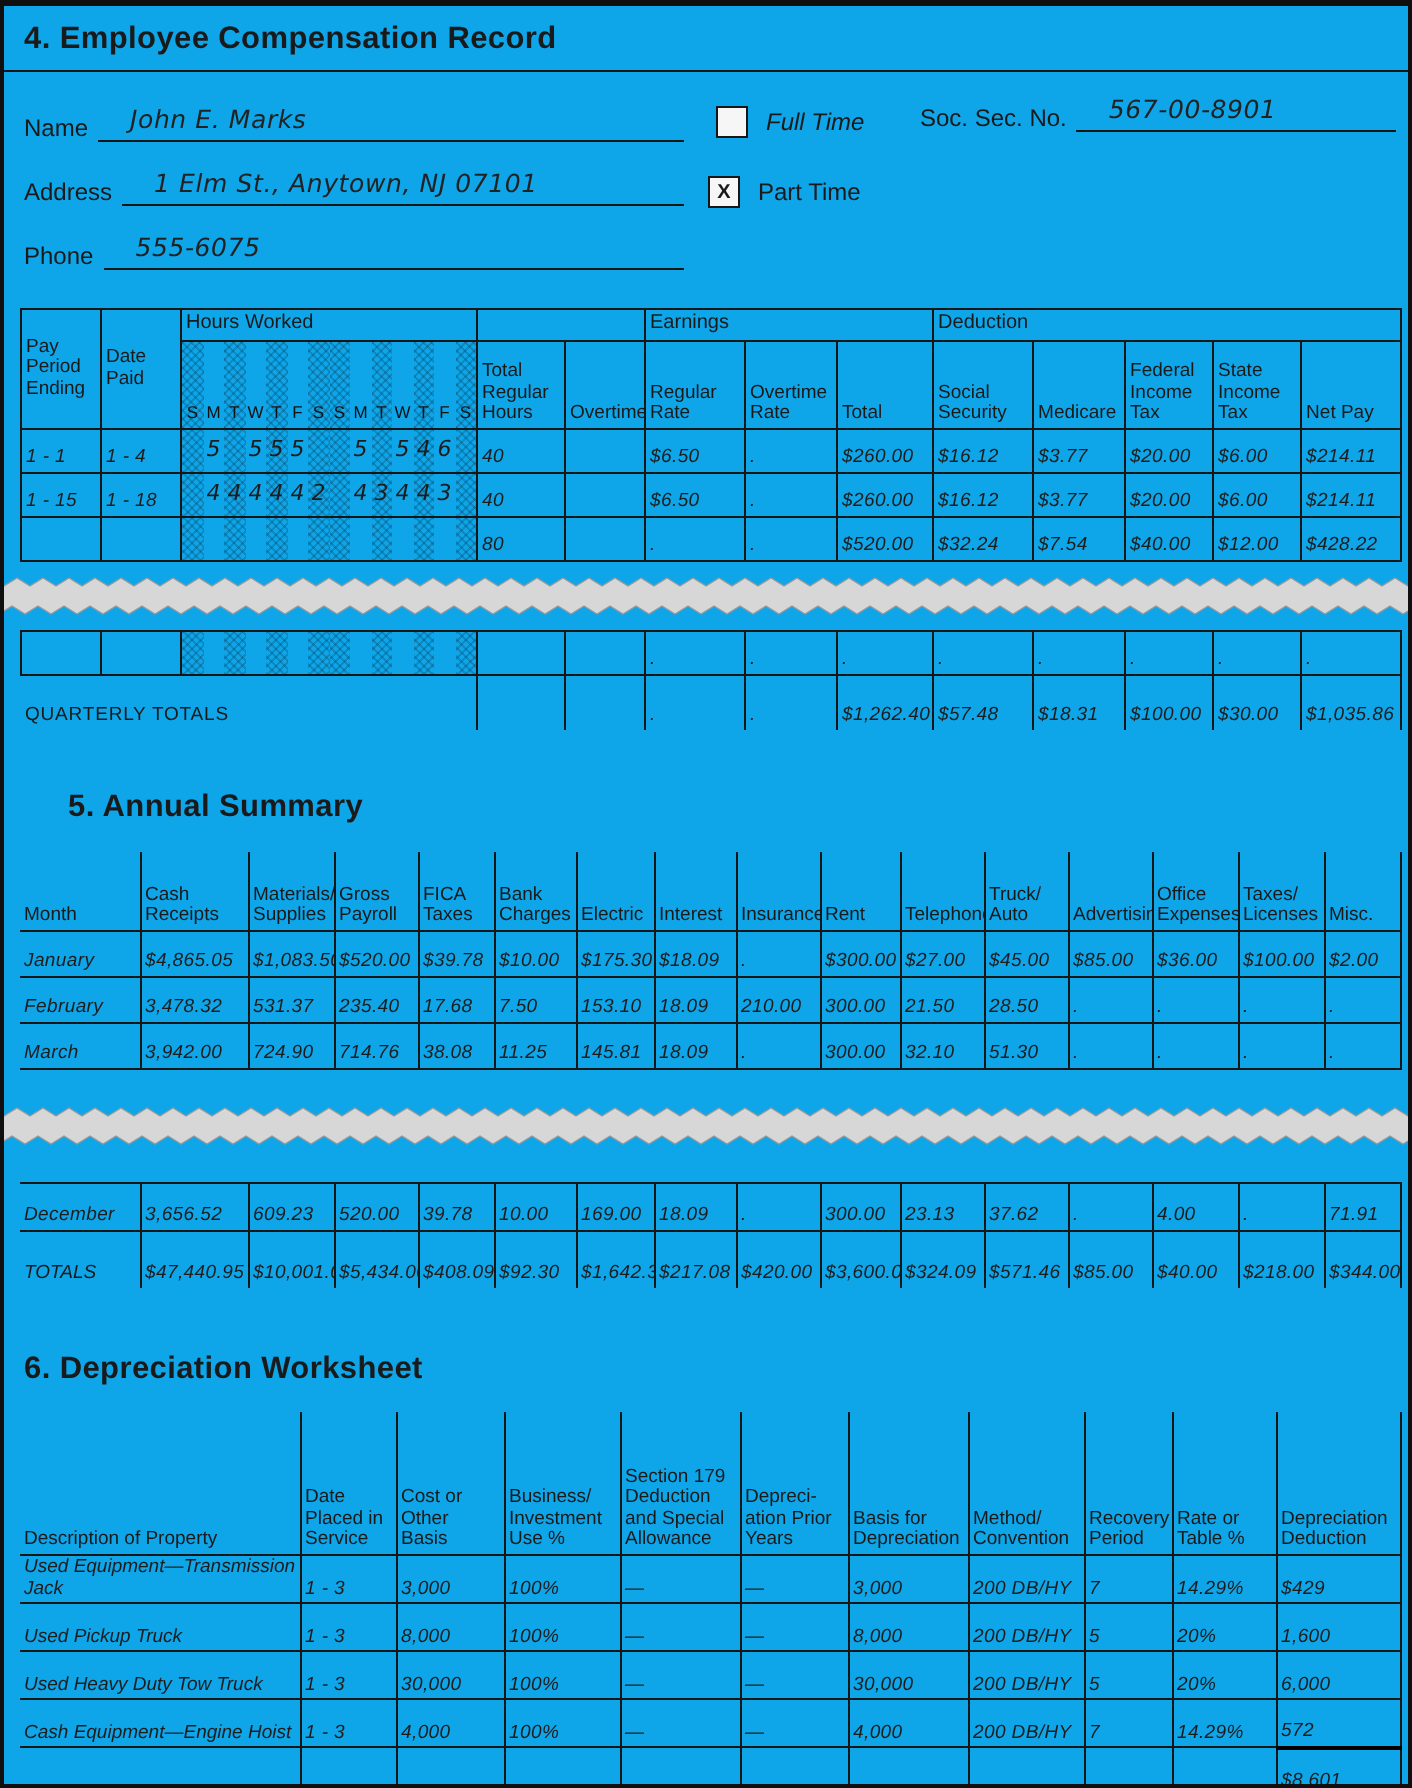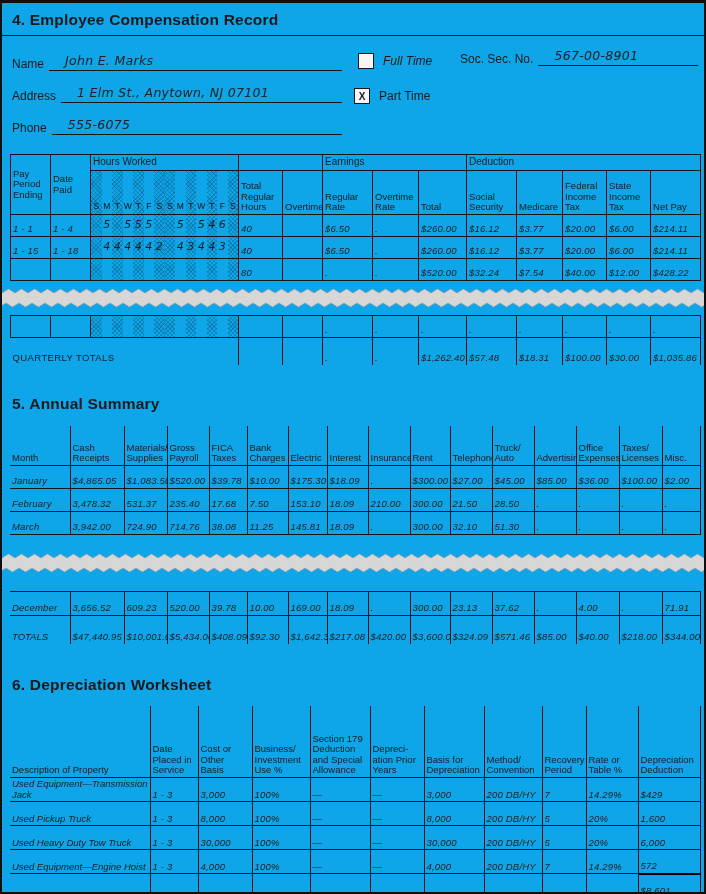--- a/index.html
+++ b/index.html
@@ -80,21 +80,21 @@
   
   .dt { margin-top:12px; }
   .dt thead tr { height:72px; }
   .dt thead th { border-top:none; border-bottom:1.5px solid #161616; }
   .dt tbody tr { height:24px; }
   .dt tr > *:first-child { border-left:none; }
   .desc { font-family:"DejaVu Sans", sans-serif; font-style:italic; font-size:10.5px; color:#1d1d1d;
           text-align:left; padding-left:4px; vertical-align:middle; line-height:1.1; }
   .grand { border-top:2.5px solid #000 !important; }
 
-  .mt22 { margin-top:22px; }
+  .mt22 { margin-top:22px;margin-left:22px; }
   .mt24 { margin-top:24px; }
 </style>
 </head>
 <body>
 
 <div class="page">
 
   <div class="sec-title">4. Employee Compensation Record</div>
   <div id="rule4"></div>
 
@@ -609,21 +609,21 @@
           <td class="val ctr">100%</td>
           <td class="val ctr">—</td>
           <td class="val ctr">—</td>
           <td class="val ctr">30,000</td>
           <td class="val ctr">200 DB/HY</td>
           <td class="val ctr">5</td>
           <td class="val ctr">20%</td>
           <td class="val ctr">6,000</td>
         </tr>
         <tr>
-          <td class="desc">Used Equipment—Engine Hoist</td>
+          <td class="desc">Cash Equipment—Engine Hoist</td>
           <td class="val ctr">1 - 3</td>
           <td class="val ctr">4,000</td>
           <td class="val ctr">100%</td>
           <td class="val ctr">—</td>
           <td class="val ctr">—</td>
           <td class="val ctr">4,000</td>
           <td class="val ctr">200 DB/HY</td>
           <td class="val ctr">7</td>
           <td class="val ctr">14.29%</td>
           <td class="val ctr">572</td>

